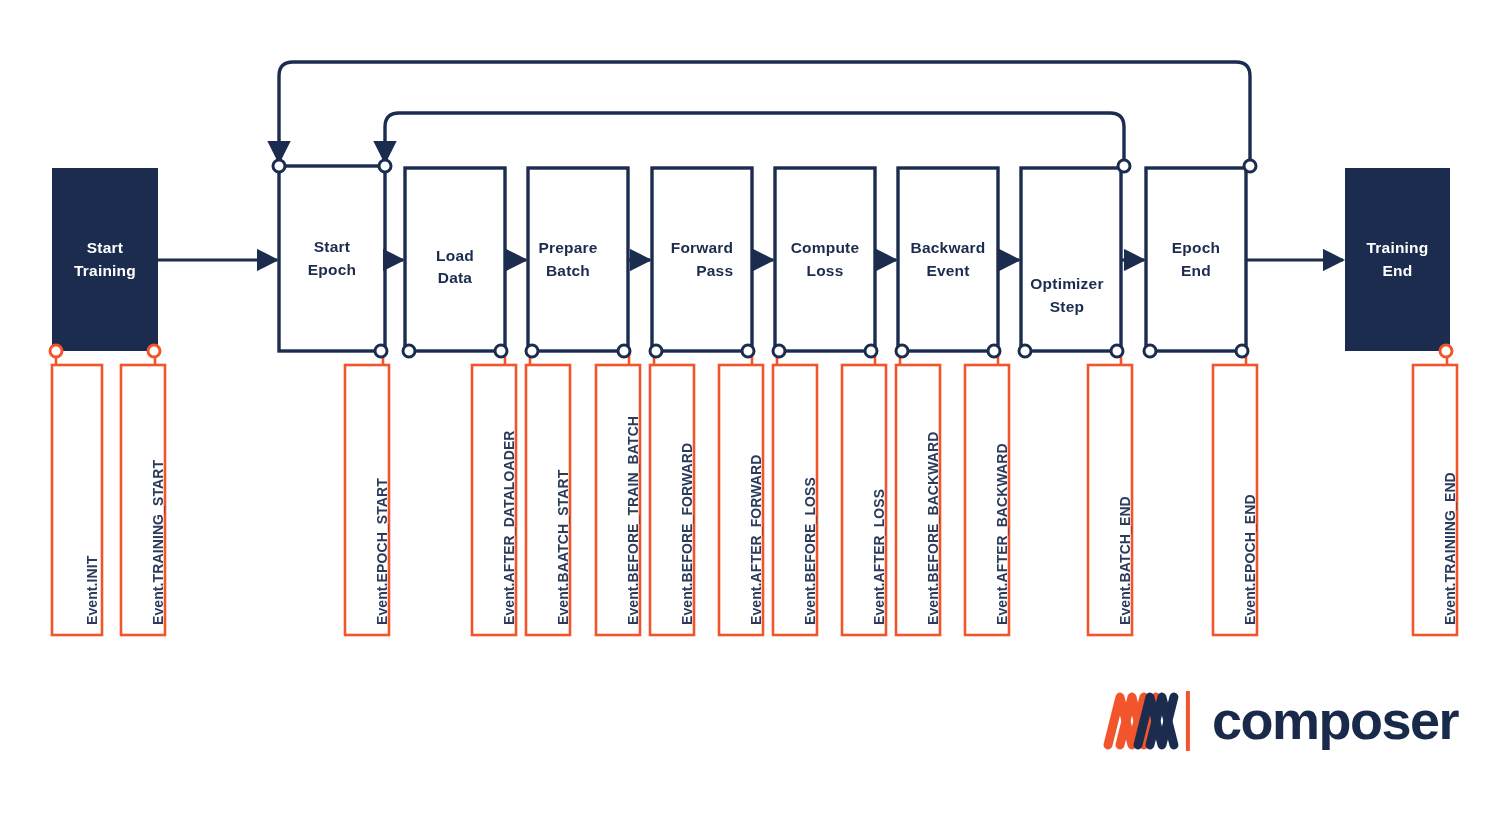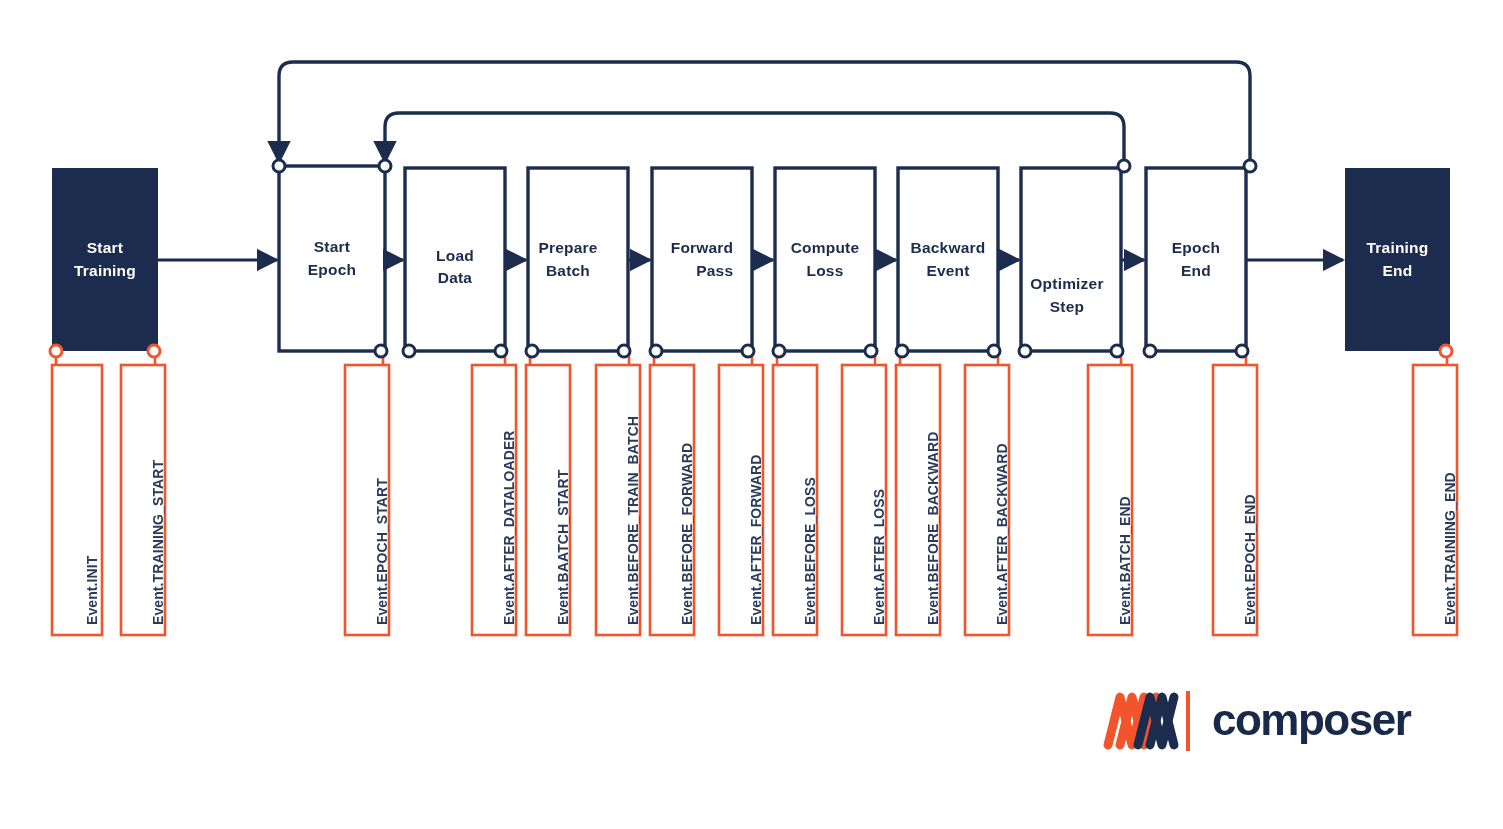--- a/index.html
+++ b/index.html
@@ -34,21 +34,21 @@
     transform:rotate(-90deg);
     white-space:nowrap;
     pointer-events:none;
   }
 
   #logo{position:absolute;left:1098px;top:686px;width:360px;height:68px;
         display:flex;align-items:center;}
   #logo .wordmark{
     font-family:"Liberation Sans",sans-serif;
     font-weight:bold;
-    font-size:44px;
+    font-size:54px;
     letter-spacing:-1.5px;
     color:#19294a;
     margin-left:22px;
     line-height:1;
   }
 </style>
 </head>
 <body>
 
 <div id="stage">

